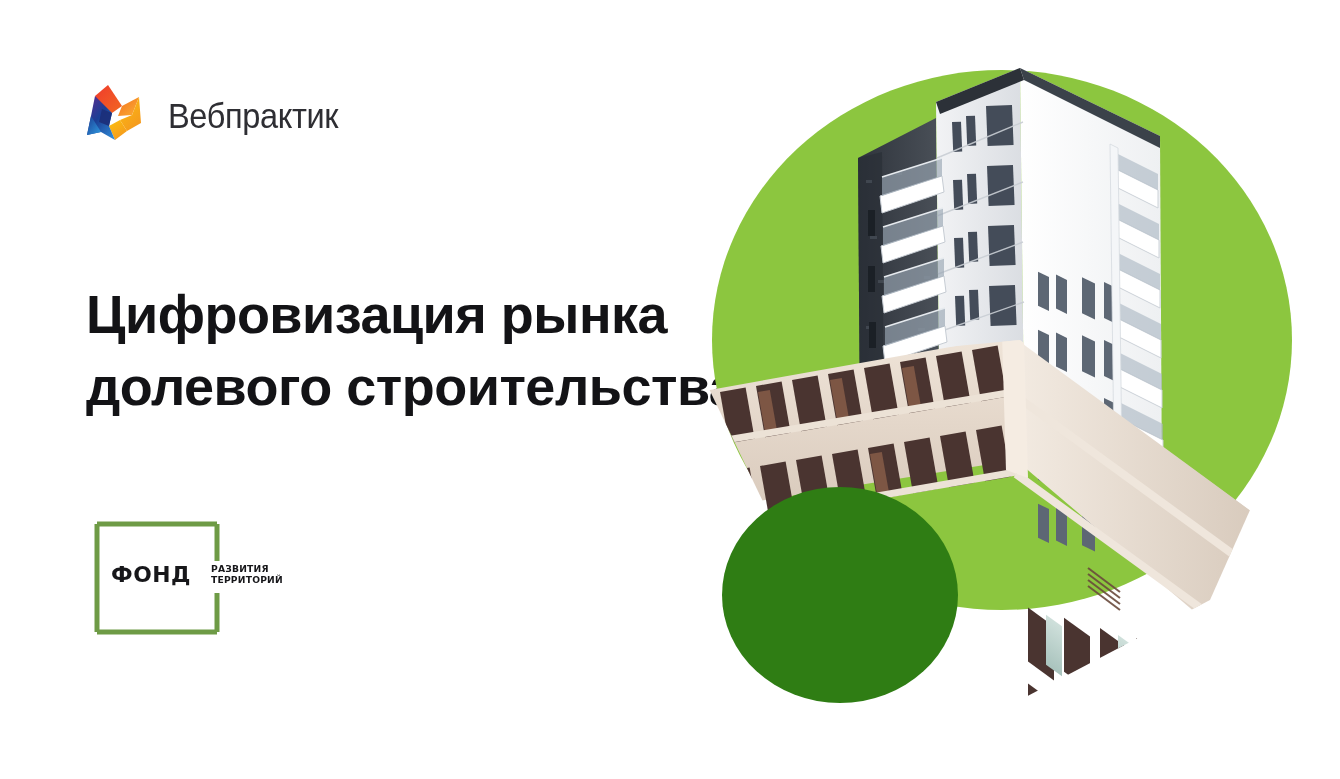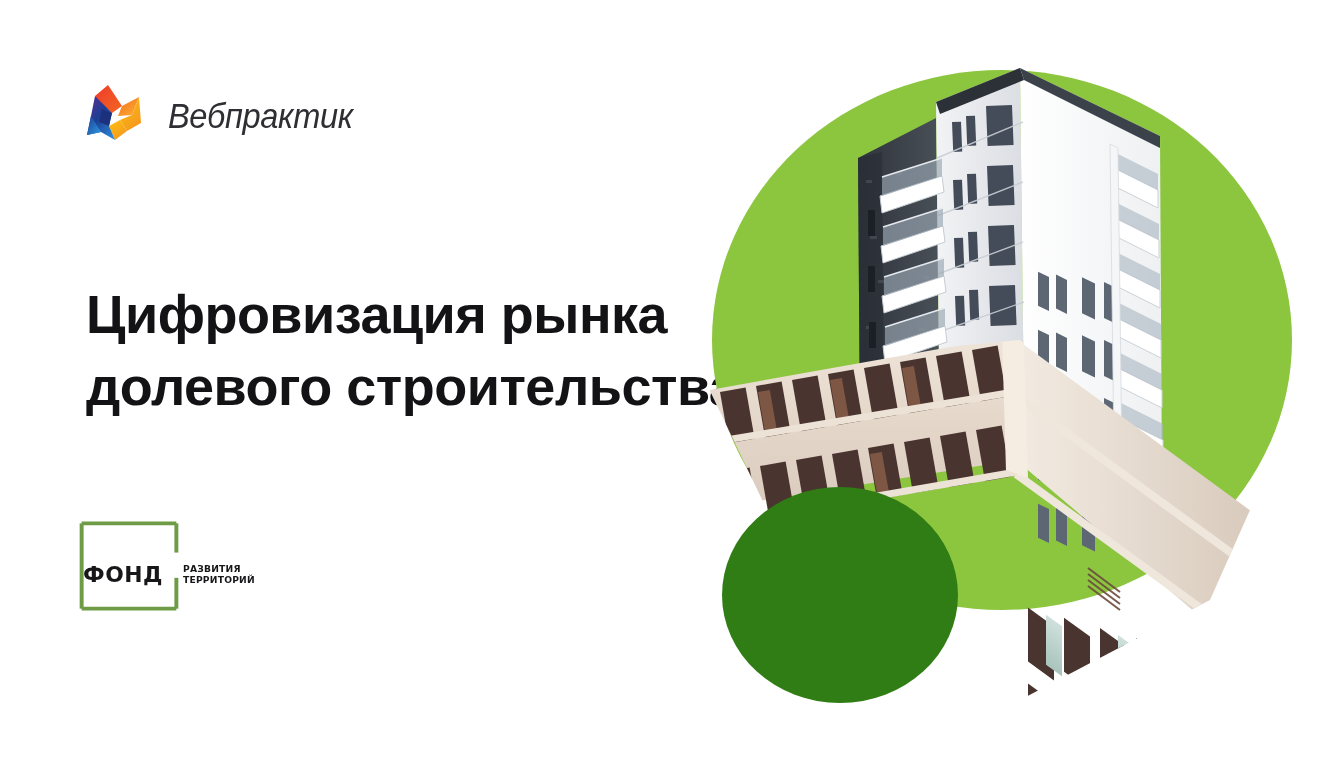--- a/index.html
+++ b/index.html
@@ -20,21 +20,20 @@
   }
 
   
   #brand-logo {
     position: absolute;
     left: 82px;
     top: 82px;
     display: flex;
     align-items: center;
     gap: 14px;
-    font-style: italic;
   }
   #brand-star {
     width: 72px;
     height: 66px;
     display: block;
   }
   #brand-wordmark {
     font-family: "Liberation Sans", "DejaVu Sans", sans-serif;
     font-size: 35px;
     font-weight: 500;
@@ -56,24 +55,24 @@
     font-weight: bold;
     line-height: 1.33;
     letter-spacing: -0.5px;
     color: #131316;
     white-space: pre-line;
   }
 
   
   #fund-logo {
     position: absolute;
-    left: 66px;
+    left: 94px;
     top: 521px;
     width: 126px;
-    height: 90px;
+    height: 114px;
   }
   #fund-frame-svg {
     position: absolute;
     inset: 0;
     width: 100%;
     height: 100%;
   }
   #fund-lockup {
     position: absolute;
     left: 17px;

